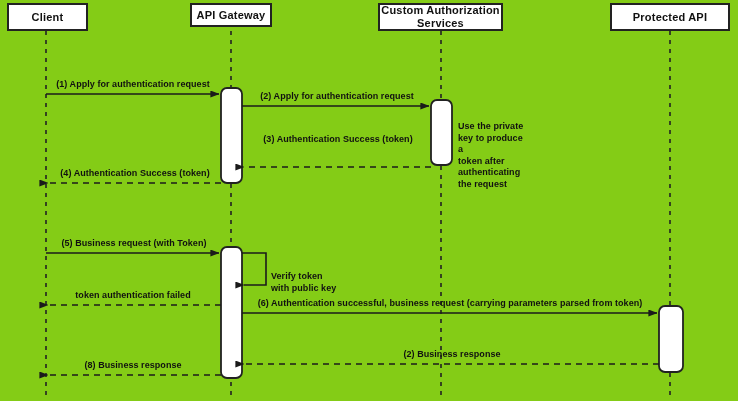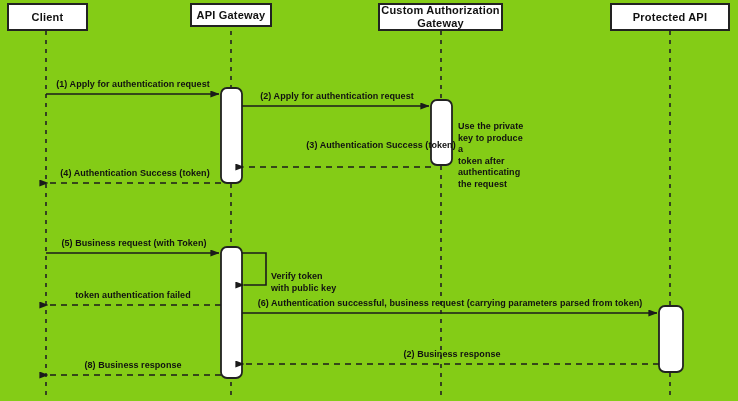--- a/index.html
+++ b/index.html
@@ -67,21 +67,21 @@
 
   <div class="actor-box" style="left:7px; top:3px; width:81px; height:28px;">
     <span>Client</span>
   </div>
 
   <div class="actor-box" style="left:190px; top:3px; width:82px; height:24px;">
     <span>API Gateway</span>
   </div>
 
   <div class="actor-box" style="left:378px; top:3px; width:125px; height:28px;">
-    <span>Custom Authorization Gateway</span>
+    <span>Custom Authorization Services</span>
   </div>
 
   <div class="actor-box" style="left:610px; top:3px; width:120px; height:28px;">
     <span>Protected API</span>
   </div>
 
   <svg id="svg-layer" viewBox="0 0 738 401" xmlns="http://www.w3.org/2000/svg">
     <defs>
       <marker id="arrow-solid" markerWidth="9" markerHeight="7" refX="8.6" refY="3.5" orient="auto" markerUnits="userSpaceOnUse">
         <path d="M0,0 L9,3.5 L0,7 z" fill="#1b1b1b"></path>
@@ -123,21 +123,21 @@
 
     <line x1="659" y1="364" x2="244" y2="364" stroke="#1b1b1b" stroke-width="1.6" stroke-dasharray="6,5" marker-end="url(#arrow-solid-left)"></line>
 
     <line x1="221" y1="375" x2="48" y2="375" stroke="#1b1b1b" stroke-width="1.6" stroke-dasharray="6,5" marker-end="url(#arrow-solid-left)"></line>
   </svg>
 
   <div class="msg-label center" style="left:133px; top:79px;">(1) Apply for authentication request</div>
 
   <div class="msg-label center" style="left:337px; top:91px;">(2) Apply for authentication request</div>
 
-  <div class="msg-label center" style="left:338px; top:140px;margin-left:43px;">(3) Authentication Success (token)</div>
+  <div class="msg-label center" style="left:338px; top:134px;">(3) Authentication Success (token)</div>
 
   <div class="msg-label center" style="left:135px; top:168px;">(4) Authentication Success (token)</div>
 
   <div class="msg-label center" style="left:134px; top:238px;">(5) Business request (with Token)</div>
 
   <div class="msg-label center" style="left:133px; top:290px;">token authentication failed</div>
 
   <div class="msg-label center" style="left:450px; top:298px;">(6) Authentication successful, business request (carrying parameters parsed from token)</div>
 
   <div class="msg-label center" style="left:452px; top:349px;">(2) Business response</div>

